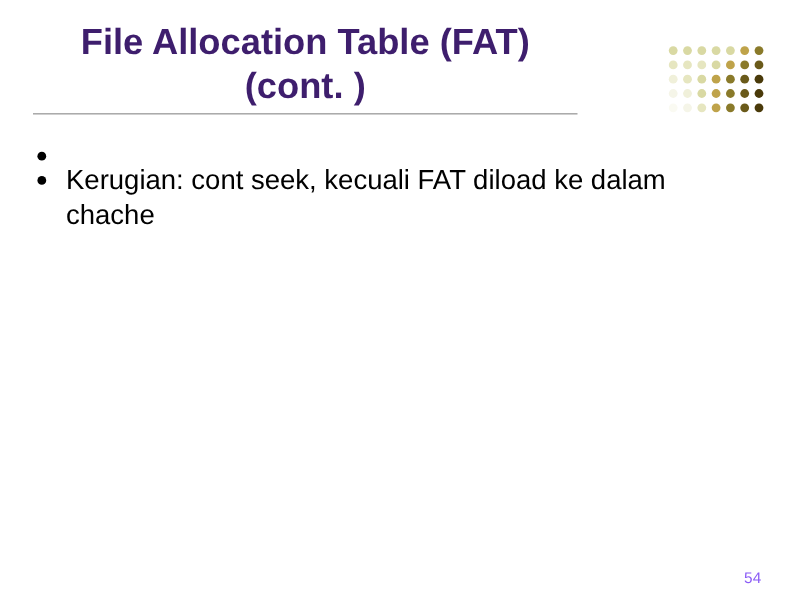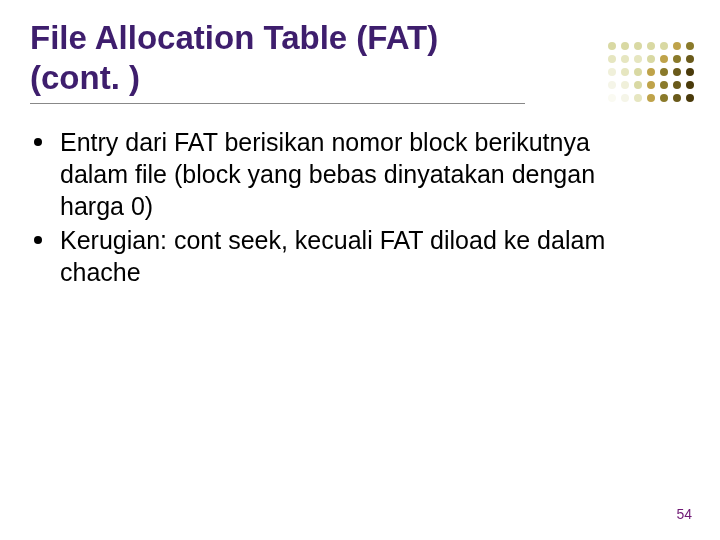--- a/index.html
+++ b/index.html
@@ -15,20 +15,21 @@
     width: 100%;
     height: 100%;
     padding: 18px 30px 20px 30px;
     position: relative;
   }
   .title-area {
     border-bottom: 1px solid #888;
     padding-bottom: 6px;
     margin-bottom: 22px;
     width: 75%;
+    text-align: center;
   }
   .title {
     font-size: 33px;
     font-weight: bold;
     color: #3e1e6d;
     line-height: 1.2;
   }
   .content {
     padding-left: 4px;
   }
@@ -47,24 +48,24 @@
     margin-right: 18px;
   }
   .bullet-text {
     font-size: 25px;
     color: #000;
     line-height: 1.28;
     max-width: 560px;
   }
   .page-number {
     position: absolute;
-    bottom: 18px;
+    bottom: 7px;
     right: 28px;
     font-size: 14px;
-    color: #701a75;
+    color: #8b5cf6;
   }
   .dots-decoration {
     position: absolute;
     top: 42px;
     right: 24px;
     display: grid;
     grid-template-columns: repeat(7, 10px);
     grid-template-rows: repeat(5, 10px);
     gap: 3px 3px;
   }
@@ -117,21 +118,20 @@
     <span class="dot" style="background:#4a3a0a"></span>
   </div>
 
   <div class="title-area">
     <h1 class="title">File Allocation Table (FAT) (cont. )</h1>
   </div>
 
   <div class="content">
     <div class="bullet-row">
       <span class="bullet"></span>
-      <span class="bullet-text">Entry dari FAT berisikan nomor block berikutnya dalam file (block yang bebas dinyatakan dengan harga 0)</span>
     </div>
     <div class="bullet-row">
       <span class="bullet"></span>
       <span class="bullet-text">Kerugian: cont seek, kecuali FAT diload ke dalam chache</span>
     </div>
   </div>
 
   <div class="page-number">54</div>
 </div>
 

